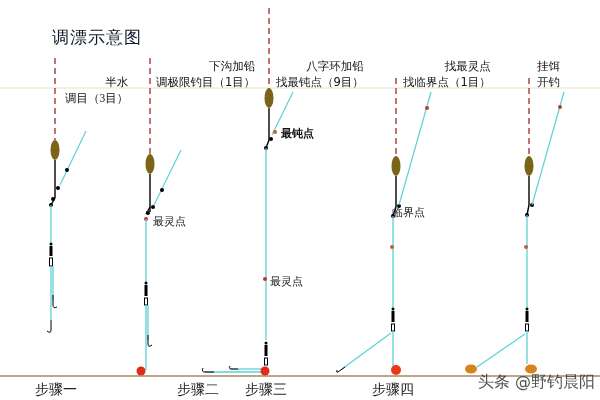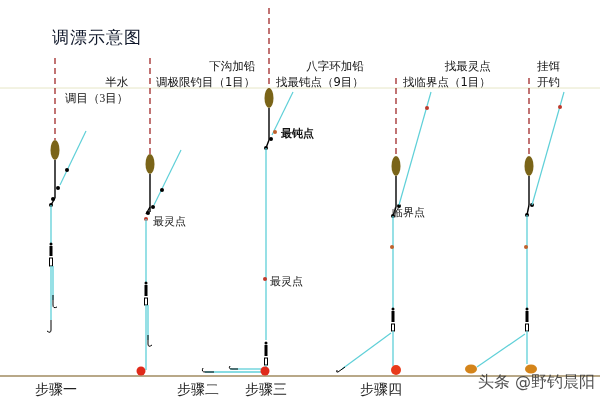--- a/index.html
+++ b/index.html
@@ -148,16 +148,16 @@
 </svg>
 
 <div class="pt" style="left:153px; top:214px;">最灵点</div>
 <div class="pt" style="left:281px; top:126px;font-weight:bold;">最钝点</div>
 <div class="pt" style="left:270px; top:274px;">最灵点</div>
 <div class="pt" style="left:392px; top:205px;">临界点</div>
 
 <div class="step" style="left:35px;">步骤一</div>
 <div class="step" style="left:141px;margin-left:36px;">步骤二</div>
 <div class="step" style="left:245px;">步骤三</div>
-<div class="step" style="left:360px;">步骤四</div>
+<div class="step" style="left:372px;">步骤四</div>
 <div class="step" style="left:508px; opacity:0.35;margin-top:44px;">步骤五</div>
 
 <div class="wm">头条 @野钓晨阳</div>
 
 </body></html>

